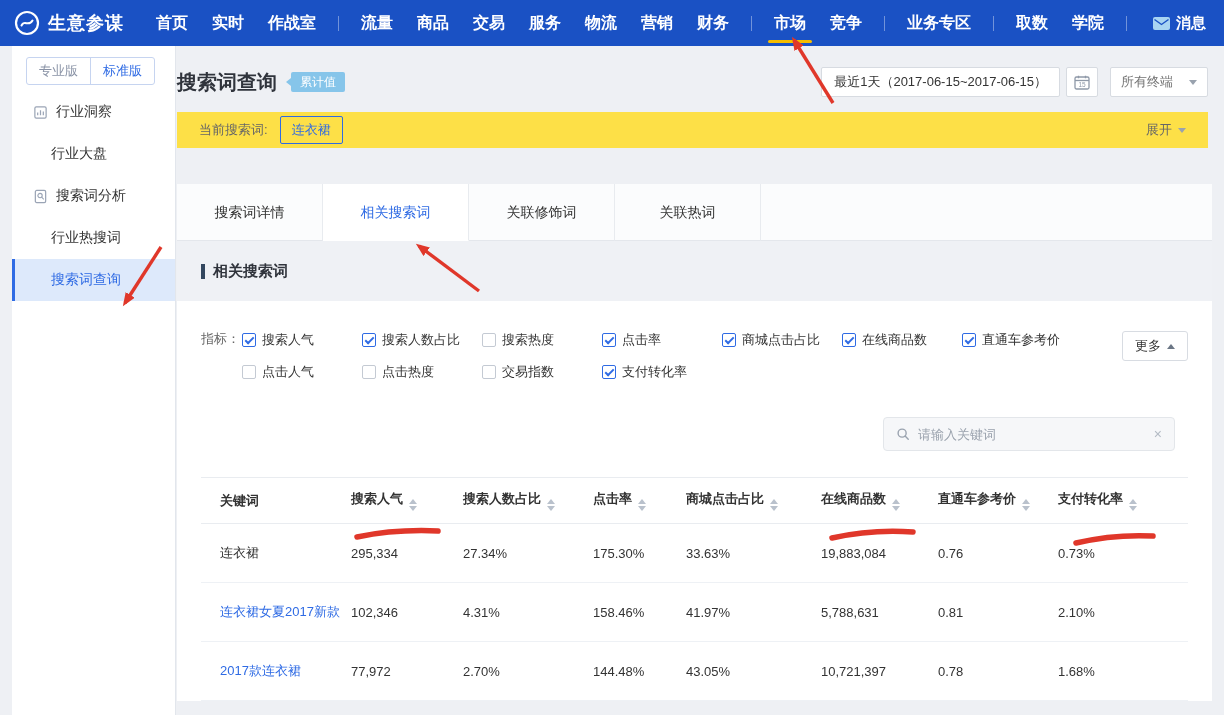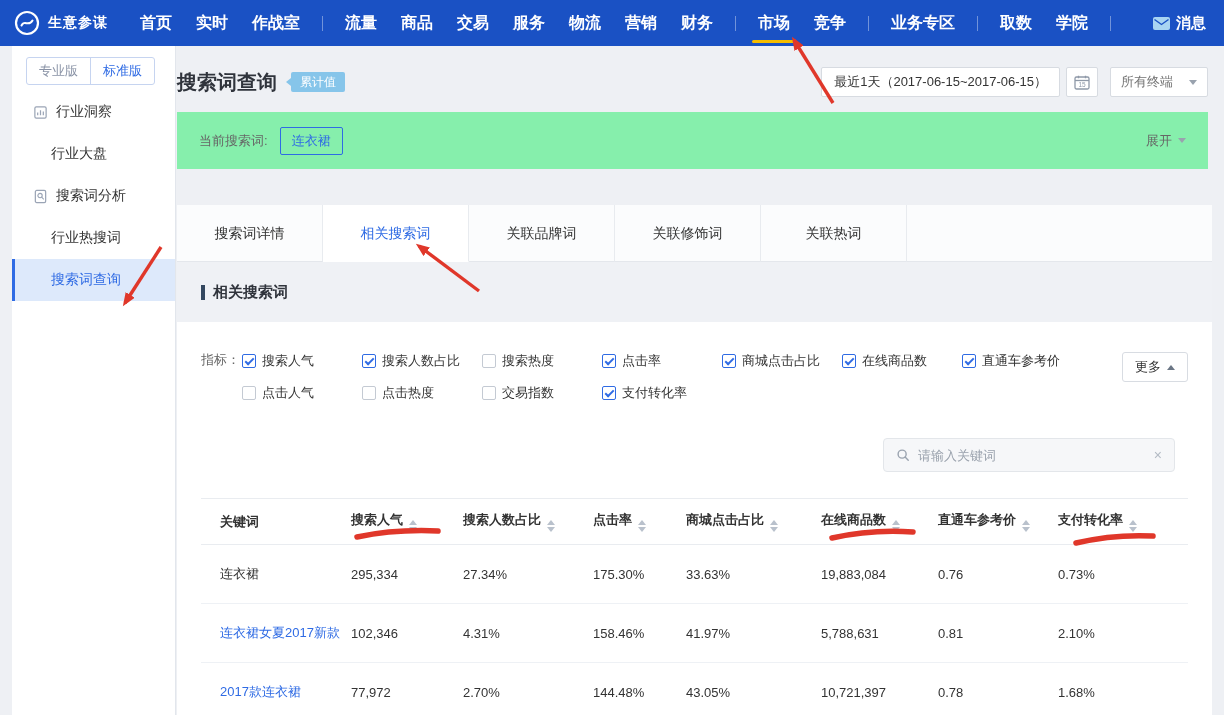--- a/index.html
+++ b/index.html
@@ -2,21 +2,21 @@
 <html><head>
 <meta charset="utf-8">
 <style>
   * { margin:0; padding:0; box-sizing:border-box; }
   html,body { width:1224px; height:715px; overflow:hidden; }
   body { position:relative; background:#eef0f4; font-family:"Liberation Sans","DejaVu Sans",sans-serif; color:#333; }
 
   
   .navbar { position:absolute; top:0; left:0; right:0; height:46px; background:#1a51c4; display:flex; align-items:center; padding:0 18px 0 14px; z-index:10; }
   .brand { display:flex; align-items:center; gap:8px; margin-right:20px; cursor:pointer; }
-  .brand-name { color:#fff; font-size:14px; font-weight:bold; letter-spacing:1px; white-space:nowrap; }
+  .brand-name { color:#fff; font-size:18px; font-weight:bold; letter-spacing:1px; white-space:nowrap; }
   .nav-item { color:#fff; font-size:16px; font-weight:bold; margin:0 12px; line-height:46px; position:relative; cursor:pointer; white-space:nowrap; }
   .nav-item.active::after { content:""; position:absolute; left:50%; transform:translateX(-50%); bottom:3px; width:44px; height:3px; background:#f5bc00; border-radius:2px; }
   .nav-divider { width:1px; height:15px; background:rgba(255,255,255,.38); margin:0 10px; }
   .nav-msg { margin-left:auto; display:flex; align-items:center; gap:6px; cursor:pointer; }
   .nav-msg span.lbl { color:#fff; font-size:15px; font-weight:bold; }
 
   
   .sidebar { position:absolute; top:46px; left:12px; width:164px; bottom:0; background:#fff; border-right:1px solid #e2e6ec; z-index:5; }
   .version-switch { display:flex; width:fit-content; margin:11px 0 6px 14px; border:1px solid #c6d4f0; border-radius:3px; overflow:hidden; }
   .version-tab { padding:4px 12px; font-size:13px; color:#8a93a6; cursor:pointer; white-space:nowrap; }
@@ -35,21 +35,21 @@
   .title-badge { position:relative; margin-left:14px; background:#86c5ea; color:#fff; font-size:12px; padding:4px 9px; border-radius:2px; line-height:1; }
   .title-badge::before { content:""; position:absolute; left:-5px; top:50%; margin-top:-4px; border-top:4px solid transparent; border-bottom:4px solid transparent; border-right:5px solid #86c5ea; }
   .head-controls { display:flex; align-items:center; gap:6px; }
   .box { height:30px; border:1px solid #d7dbe1; background:#fff; display:flex; align-items:center; font-size:13px; color:#333; border-radius:2px; cursor:pointer; }
   .date-box { padding:6px 12px; }
   .cal-box { width:32px; justify-content:center; }
   .terminal-box { padding:0 10px; gap:16px; color:#737373; margin-left:6px; }
   .caret-down { width:0; height:0; border-left:4px solid transparent; border-right:4px solid transparent; border-top:5px solid #99a2ae; display:inline-block; }
   .caret-up { width:0; height:0; border-left:4px solid transparent; border-right:4px solid transparent; border-bottom:5px solid #6b7685; display:inline-block; }
 
-  .kw-card { margin:14px 16px 0 12px; background:#86efac; height:57px; display:flex; align-items:center; padding:0 22px; }
+  .kw-card { margin:14px 16px 0 12px; background:#fde047; height:36px; display:flex; align-items:center; padding:0 22px; }
   .kw-label { color:#666; font-size:13px; }
   .kw-chip { margin-left:12px; border:1px solid #2f6be4; color:#2f6be4; font-size:13px; padding:4px 11px; border-radius:2px; cursor:pointer; }
   .expand { margin-left:auto; color:#666; font-size:13px; display:flex; align-items:center; gap:6px; cursor:pointer;justify-content:center; }
 
   .panel { margin:36px 12px 0 12px; background:#fff; height:517px; overflow:hidden; }
   .tabs { display:flex; }
   .tab { width:146px; height:57px; line-height:57px; text-align:center; font-size:14px; color:#333; background:#fbfcfd; border-right:1px solid #e8ebef; border-bottom:1px solid #e4e7ec; cursor:pointer; }
   .tab.active { background:#fff; color:#2f6be4; border-bottom-color:#fff; }
   .tabs .filler { flex:1; border-bottom:1px solid #e4e7ec; background:#fbfcfd; }
 
@@ -198,21 +198,20 @@
       <span>展开</span>
       <span class="caret-down"></span>
     </span>
   </div>
 
   <div class="panel">
 
     <div class="tabs">
       <div class="tab">搜索词详情</div>
       <div class="tab active">相关搜索词</div>
-      <div class="tab">关联品牌词</div>
       <div class="tab">关联修饰词</div>
       <div class="tab">关联热词</div>
       <div class="filler"></div>
     </div>
 
     <div class="section-head">
       <span class="section-bar"></span>
       <span class="section-title">相关搜索词</span>
     </div>
 

